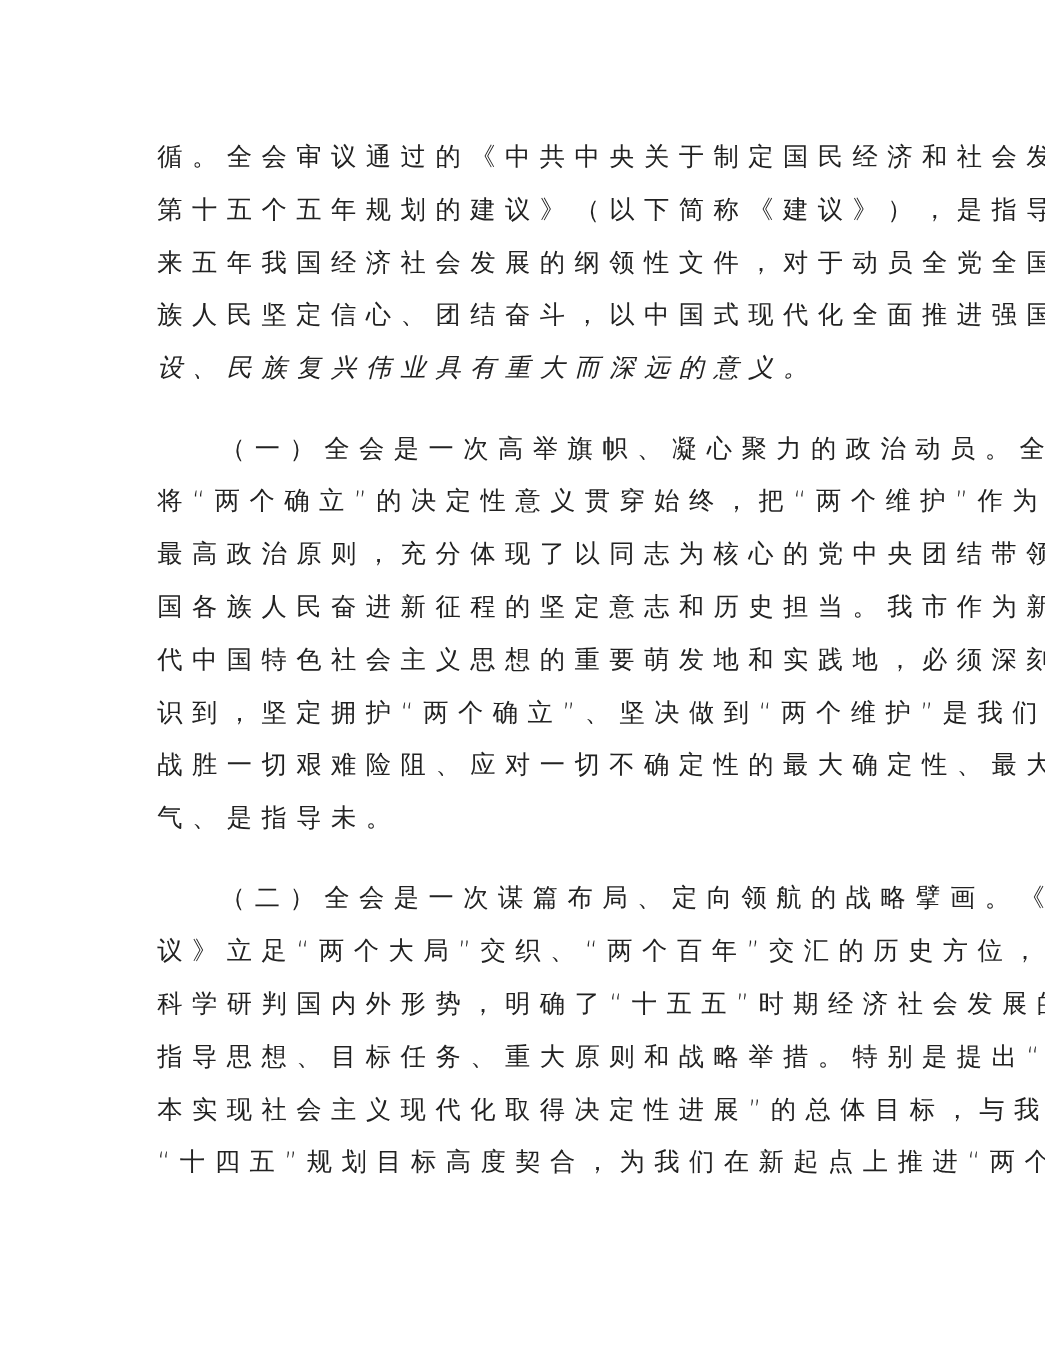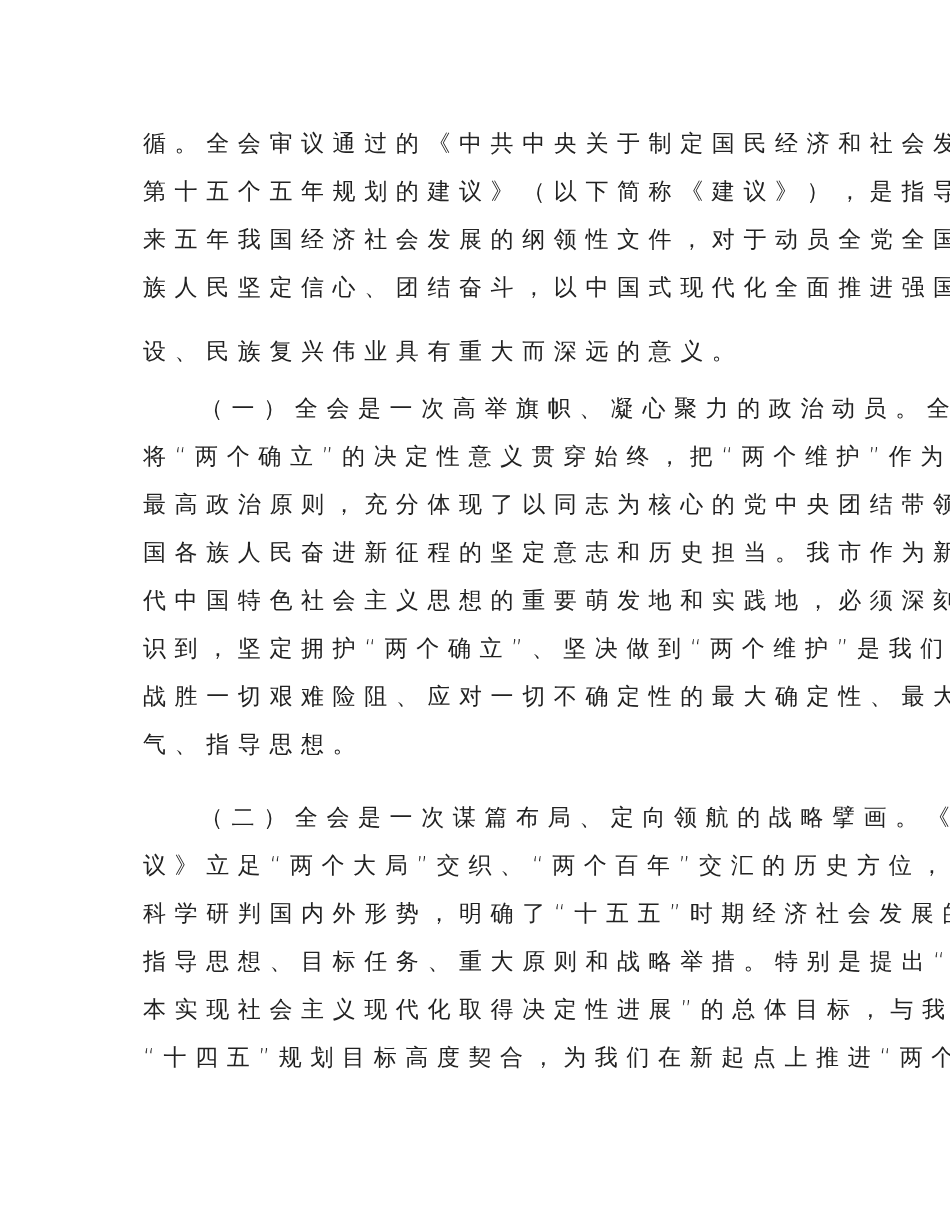--- a/index.html
+++ b/index.html
@@ -54,32 +54,32 @@
 <body>
 
 <div class="page">
   <div class="body-text">
 
     <div class="para" style="top:119px;">
       <div class="line" style="top:0px;">循。全会审议通过的《中共中央关于制定国民经济和社会发展</div>
       <div class="line" style="top:48px;">第十五个五年规划的建议》（以下简称《建议》），是指导未</div>
       <div class="line" style="top:96px;">来五年我国经济社会发展的纲领性文件，对于动员全党全国各</div>
       <div class="line" style="top:144px;">族人民坚定信心、团结奋斗，以中国式现代化全面推进强国建</div>
-      <div class="line" style="top:208px;">设、民族复兴伟业具有重大而深远的意义。</div>
+      <div class="line" style="top:192px;font-style:italic;">设、民族复兴伟业具有重大而深远的意义。</div>
     </div>
 
     <div class="para" style="top:384px;">
       <div class="line indent" style="top:0px;">（一）全会是一次高举旗帜、凝心聚力的政治动员。全会</div>
       <div class="line" style="top:48px;">将“两个确立”的决定性意义贯穿始终，把“两个维护”作为</div>
       <div class="line" style="top:96px;">最高政治原则，充分体现了以同志为核心的党中央团结带领全</div>
       <div class="line" style="top:144px;">国各族人民奋进新征程的坚定意志和历史担当。我市作为新时</div>
       <div class="line" style="top:192px;">代中国特色社会主义思想的重要萌发地和实践地，必须深刻认</div>
       <div class="line" style="top:240px;">识到，坚定拥护“两个确立”、坚决做到“两个维护”是我们</div>
       <div class="line" style="top:288px;">战胜一切艰难险阻、应对一切不确定性的最大确定性、最大底</div>
-      <div class="line" style="top:336px;">气、指导思想。</div>
+      <div class="line" style="top:336px;">气、是指导未。</div>
     </div>
 
     <div class="para" style="top:793px;">
       <div class="line indent" style="top:0px;">（二）全会是一次谋篇布局、定向领航的战略擘画。《建</div>
       <div class="line" style="top:48px;">议》立足“两个大局”交织、“两个百年”交汇的历史方位，</div>
       <div class="line" style="top:96px;">科学研判国内外形势，明确了“十五五”时期经济社会发展的</div>
       <div class="line" style="top:144px;">指导思想、目标任务、重大原则和战略举措。特别是提出“基</div>
       <div class="line" style="top:192px;">本实现社会主义现代化取得决定性进展”的总体目标，与我市</div>
       <div class="line" style="top:240px;">“十四五”规划目标高度契合，为我们在新起点上推进“两个</div>
     </div>

